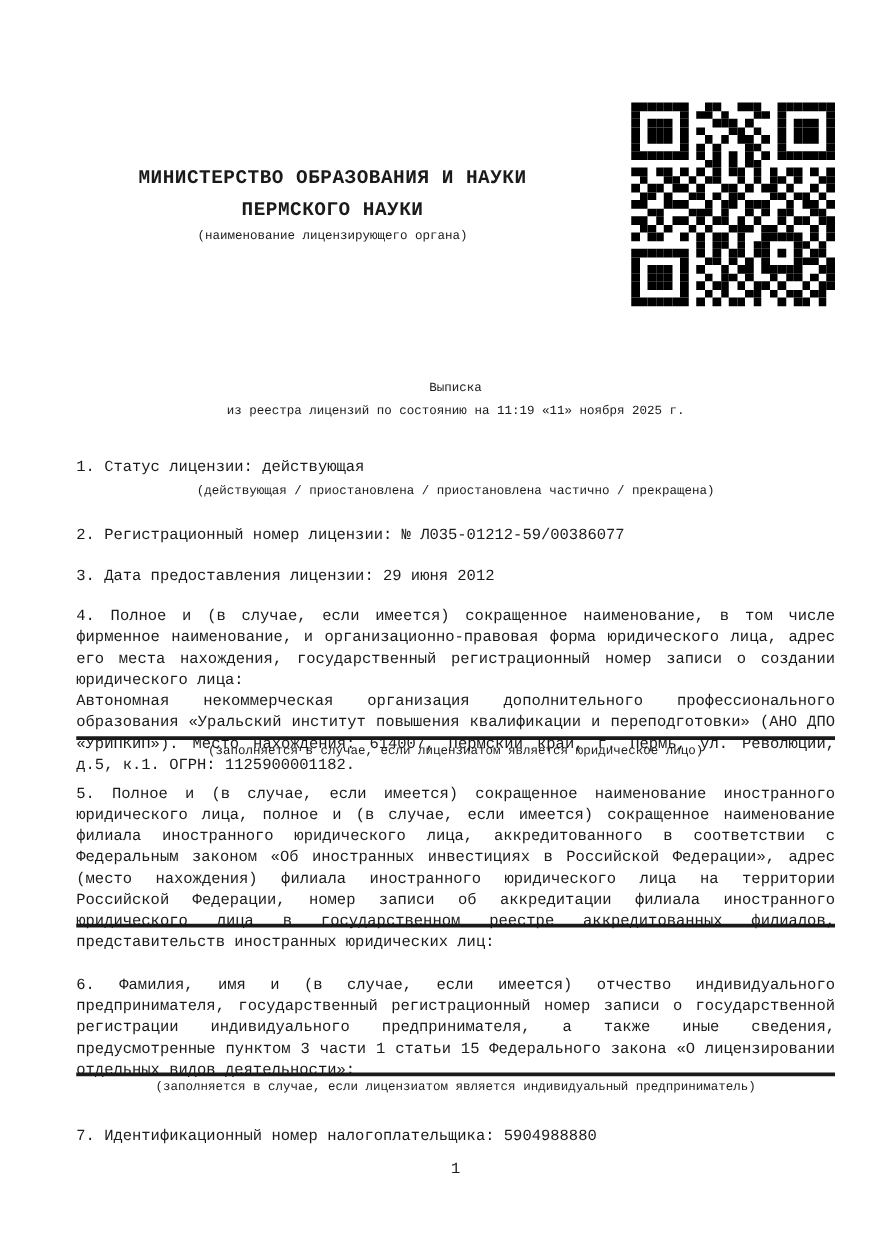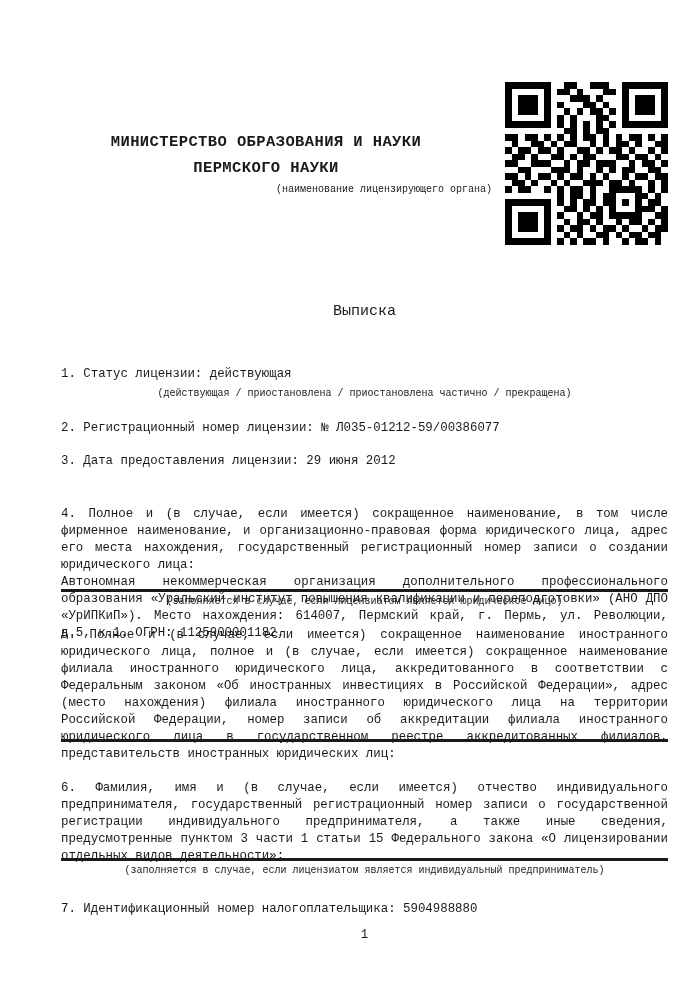--- a/index.html
+++ b/index.html
@@ -29,42 +29,41 @@
     font-size: 15.5px;
     font-weight: bold;
     line-height: 26px;
     letter-spacing: 0.4px;
     white-space: nowrap;
   }
   .ministry-caption {
     font-size: 10px;
     line-height: 12px;
     margin-top: 3px;
-    text-align: right;
   }
 
   
   .qr-grid {
     left: 505px;
     top: 82px;
     width: 163px;
     height: 163px;
     display: grid;
     grid-template-columns: repeat(25, 1fr);
     grid-template-rows: repeat(25, 1fr);
   }
   .qr-grid .qm { background: #000000; }
 
   
   .doc-title {
     left: 61px;
     top: 303px;
     width: 607px;
     text-align: center;
-    font-size: 15px;
+    font-size: 10px;
     line-height: 17.5px;
   }
 
   
   .content-line {
     left: 61px;
     width: 607px;
     font-size: 12.4px;
     line-height: 17px;
   }
@@ -730,30 +729,31 @@
     </div>
 
   <div class="abs ministry">
     <div class="ministry-line">МИНИСТЕРСТВО ОБРАЗОВАНИЯ И НАУКИ</div>
     <div class="ministry-line">ПЕРМСКОГО НАУКИ</div>
     <div class="ministry-caption">(наименование лицензирующего органа)</div>
   </div>
 
   <div class="abs doc-title">
     <div>Выписка</div>
+    <div>из реестра лицензий по состоянию на 11:19 «11» ноября 2025 г.</div>
   </div>
 
   <div class="abs content-line" style="top:366px">1. Статус лицензии: действующая</div>
   <div class="abs small-note" style="top:387px">(действующая / приостановлена / приостановлена частично / прекращена)</div>
 
   <div class="abs content-line" style="top:420px">2. Регистрационный номер лицензии: № Л035-01212-59/00386077</div>
 
   <div class="abs content-line" style="top:453px">3. Дата предоставления лицензии: 29 июня 2012</div>
 
-  <div class="abs para" style="top:506px">
+  <div class="abs para" style="top:485px">
     <div>4. Полное и (в случае, если имеется) сокращенное наименование, в том числе фирменное наименование, и организационно-правовая форма юридического лица, адрес его места нахождения, государственный регистрационный номер записи о создании юридического лица:</div>
     <div>Автономная некоммерческая организация дополнительного профессионального образования «Уральский институт повышения квалификации и переподготовки» (АНО ДПО «УрИПКиП»). Место нахождения: 614007, Пермский край, г. Пермь, ул. Революции, д.5, к.1. ОГРН: 1125900001182.</div>
   </div>
   <div class="abs rule" style="top:589px"></div>
   <div class="abs small-note" style="top:595px">(заполняется в случае, если лицензиатом является юридическое лицо)</div>
 
   <div class="abs para" style="top:627px">5. Полное и (в случае, если имеется) сокращенное наименование иностранного юридического лица, полное и (в случае, если имеется) сокращенное наименование филиала иностранного юридического лица, аккредитованного в соответствии с Федеральным законом «Об иностранных инвестициях в Российской Федерации», адрес (место нахождения) филиала иностранного юридического лица на территории Российской Федерации, номер записи об аккредитации филиала иностранного юридического лица в государственном реестре аккредитованных филиалов, представительств иностранных юридических лиц:</div>
   <div class="abs rule" style="top:739px"></div>
 
   <div class="abs para" style="top:780px">6. Фамилия, имя и (в случае, если имеется) отчество индивидуального предпринимателя, государственный регистрационный номер записи о государственной регистрации индивидуального предпринимателя, а также иные сведения, предусмотренные пунктом 3 части 1 статьи 15 Федерального закона «О лицензировании отдельных видов деятельности»:</div>

